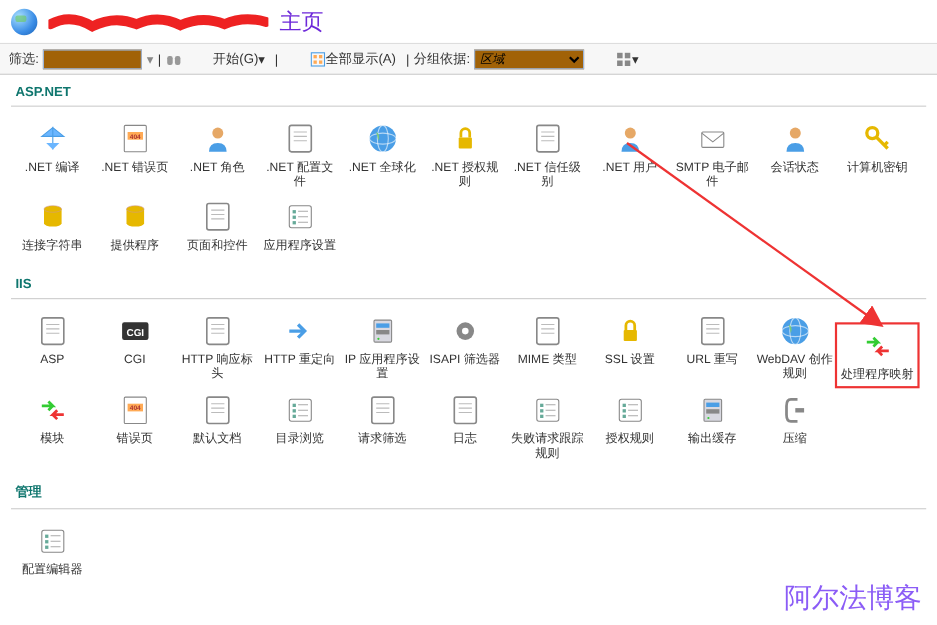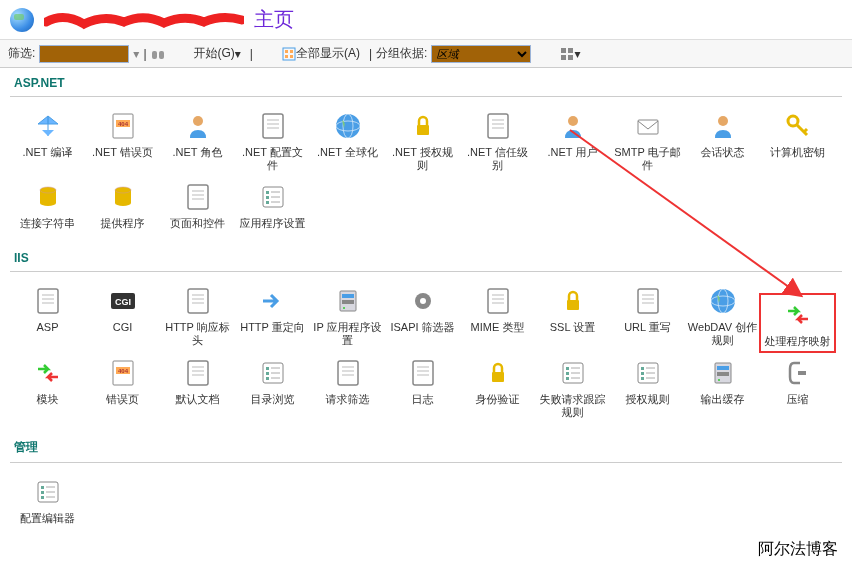--- a/index.html
+++ b/index.html
@@ -16,21 +16,21 @@
 .sep { color: #999; }
 .content { padding: 6px 10px; }
 .section-header { font-weight: bold; font-size: 12px; color: #0f766e; padding: 2px 4px; margin-bottom: 4px; }
 .section-rule { border: none; border-top: 1px solid #ccc; margin-bottom: 8px; }
 .icon-grid { display: flex; flex-wrap: wrap; gap: 0; margin-bottom: 14px; }
 .icon-item { width: 75px; display: flex; flex-direction: column; align-items: center; text-align: center; padding: 4px 2px; cursor: pointer; }
 .icon-item.highlighted { outline: 2px solid #e33; outline-offset: -1px; margin-top: 14px; }
 .icon-box { width: 34px; height: 34px; margin-bottom: 3px; display: flex; align-items: center; justify-content: center; }
 .icon-label { font-size: 11px; line-height: 1.2; word-break: break-all; }
 .arrow-svg { position: absolute; top: 120px; left: 560px; pointer-events: none; z-index: 10; }
-.watermark { position: absolute; bottom: 8px; right: 14px; color: #000000; font-size: 16px; font-family: Liberation Sans, sans-serif; }
+.watermark { position: absolute; bottom: 8px; right: 14px; color: #8b5cf6; font-size: 25px; font-family: Liberation Sans, sans-serif; }
 svg.ico { width: 32px; height: 32px; }
 </style>
 </head>
 <body>
 
 <svg width="0" height="0" style="position:absolute">
 <defs>
 <symbol id="sym-page" viewBox="0 0 32 32">
         <rect x="6" y="4" width="20" height="24" rx="2" fill="#fff" stroke="#888" stroke-width="1.5"></rect>
         <line x1="10" y1="10" x2="22" y2="10" stroke="#bbb"></line>
@@ -418,28 +418,20 @@
           <div class="icon-box">
             <svg class="ico">
               <use href="#sym-page"></use>
             </svg>
           </div>
           <div class="icon-label">日志</div>
         </div>
         <div class="icon-item">
           <div class="icon-box">
             <svg class="ico">
-              <use href="#sym-lock"></use>
-            </svg>
-          </div>
-          <div class="icon-label">身份验证</div>
-        </div>
-        <div class="icon-item">
-          <div class="icon-box">
-            <svg class="ico">
               <use href="#sym-list"></use>
             </svg>
           </div>
           <div class="icon-label">失败请求跟踪规则</div>
         </div>
         <div class="icon-item">
           <div class="icon-box">
             <svg class="ico">
               <use href="#sym-list"></use>
             </svg>

